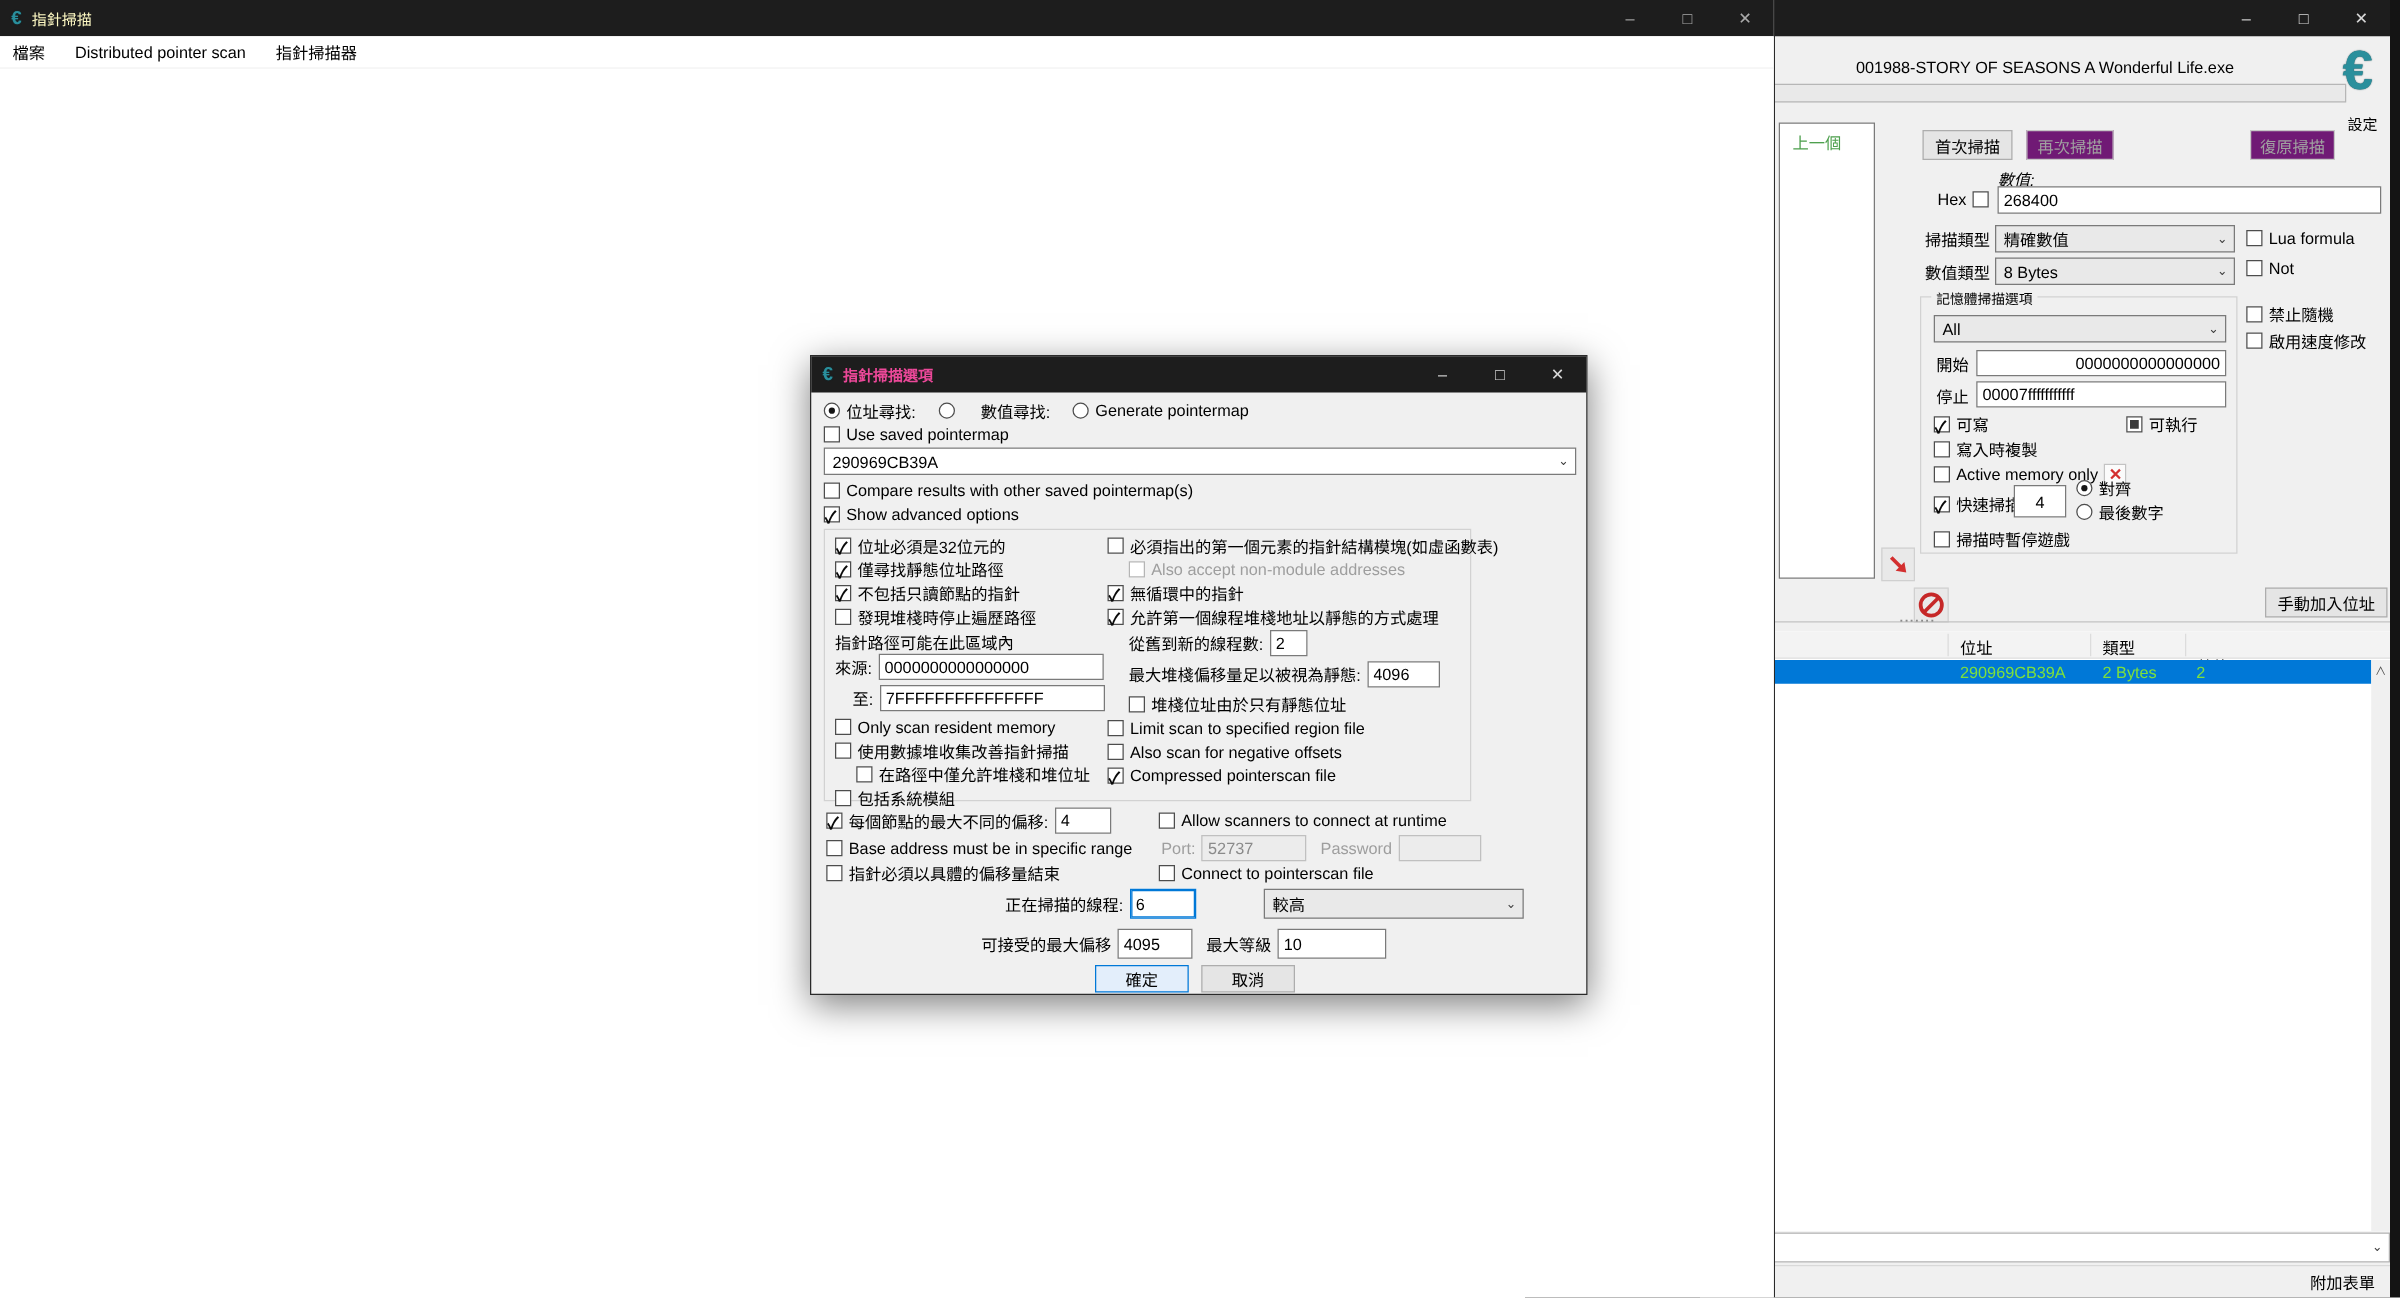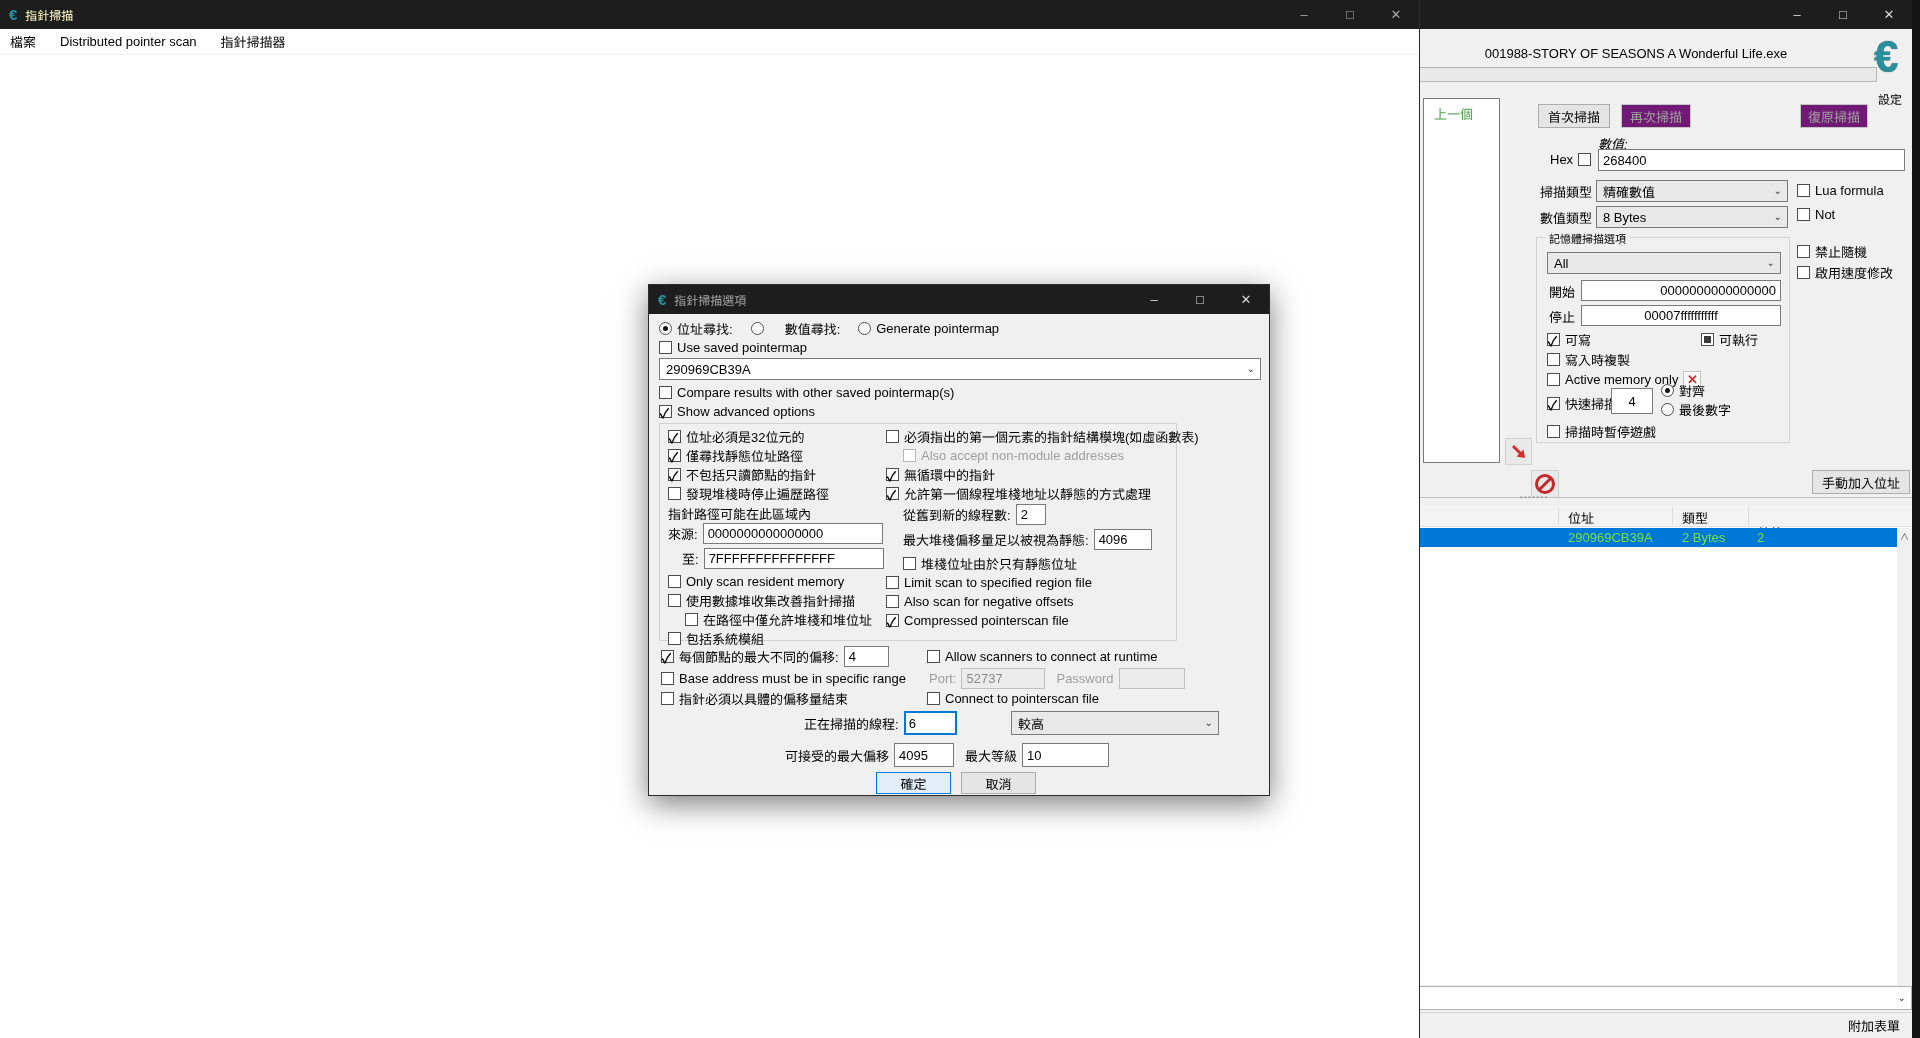--- a/index.html
+++ b/index.html
@@ -126,21 +126,21 @@
       <span>All</span>
       <span class="arrow">⌄</span>
     </div>
     <div class="row" style="left:12px; top:44px;">
       <span>開始</span>
     </div>
     <input class="txt mono" style="position: absolute; left: 44px; top: 42px; width: 200px; text-align: right; font-size: 13px;" value="0000000000000000">
     <div class="row" style="left:12px; top:69px;">
       <span>停止</span>
     </div>
-    <input class="txt mono" style="position: absolute; left: 44px; top: 67px; width: 200px; text-align: center; font-size: 13px;" value="00007fffffffffff">
+    <input class="txt mono" style="position: absolute; left: 44px; top: 67px; width: 200px; text-align: left; font-size: 13px;" value="00007fffffffffff">
     <div class="row" style="left:10px; top:92px;">
       <span class="cb on"></span>
       <span>可寫</span>
     </div>
     <div class="row" style="left:164px; top:92px;">
       <span class="cb mixed"></span>
       <span>可執行</span>
     </div>
     <div class="row" style="left:10px; top:112px;">
       <span class="cb"></span>
@@ -241,21 +241,21 @@
     <span>Distributed pointer scan</span>
     <span>指針掃描器</span>
   </div>
   <div style="position:absolute; left:0; top:55px; width:100%; height:983px; background:#fff;"></div>
 </div>
 
 <div class="win" id="dialog" style="left:648px; top:284px; width:622px; height:512px; background:#f0f0f0;
             border:1px solid #2a2a2a; box-shadow:0 8px 28px rgba(0,0,0,.5);">
   <div class="titlebar">
     <span class="ce-ico">€</span>
-    <span class="t-title" style="color:#a3a3a3;">指針掃描選項</span>
+    <span class="t-title" style="color:#ec4899;font-weight:bold;">指針掃描選項</span>
     <div class="tb-btns">
       <div class="tb-btn">–</div>
       <div class="tb-btn">□</div>
       <div class="tb-btn">✕</div>
     </div>
   </div>
 
   <div class="row" style="left:10px; top:34px; gap:18px;">
     <span style="display:inline-flex; align-items:center; gap:5px;">
       <span class="radio on"></span>

